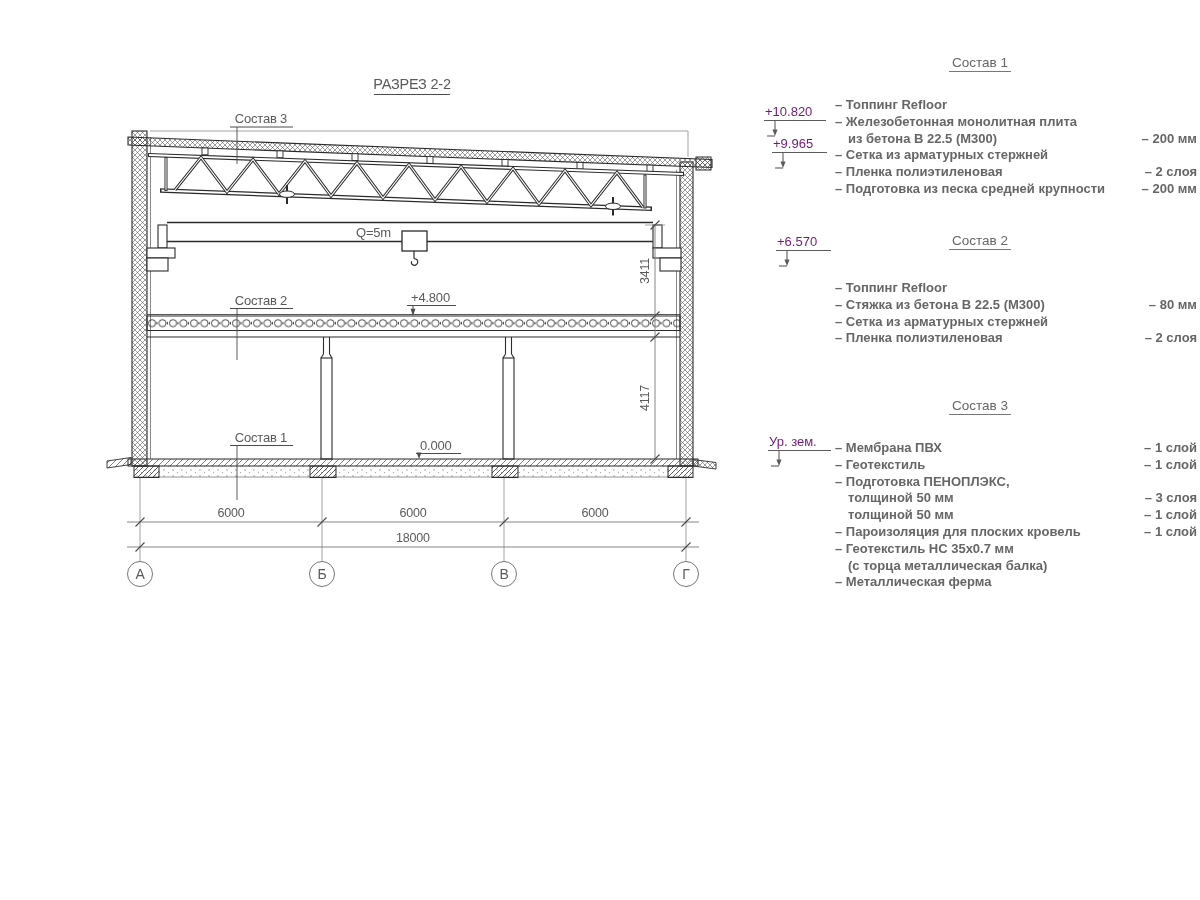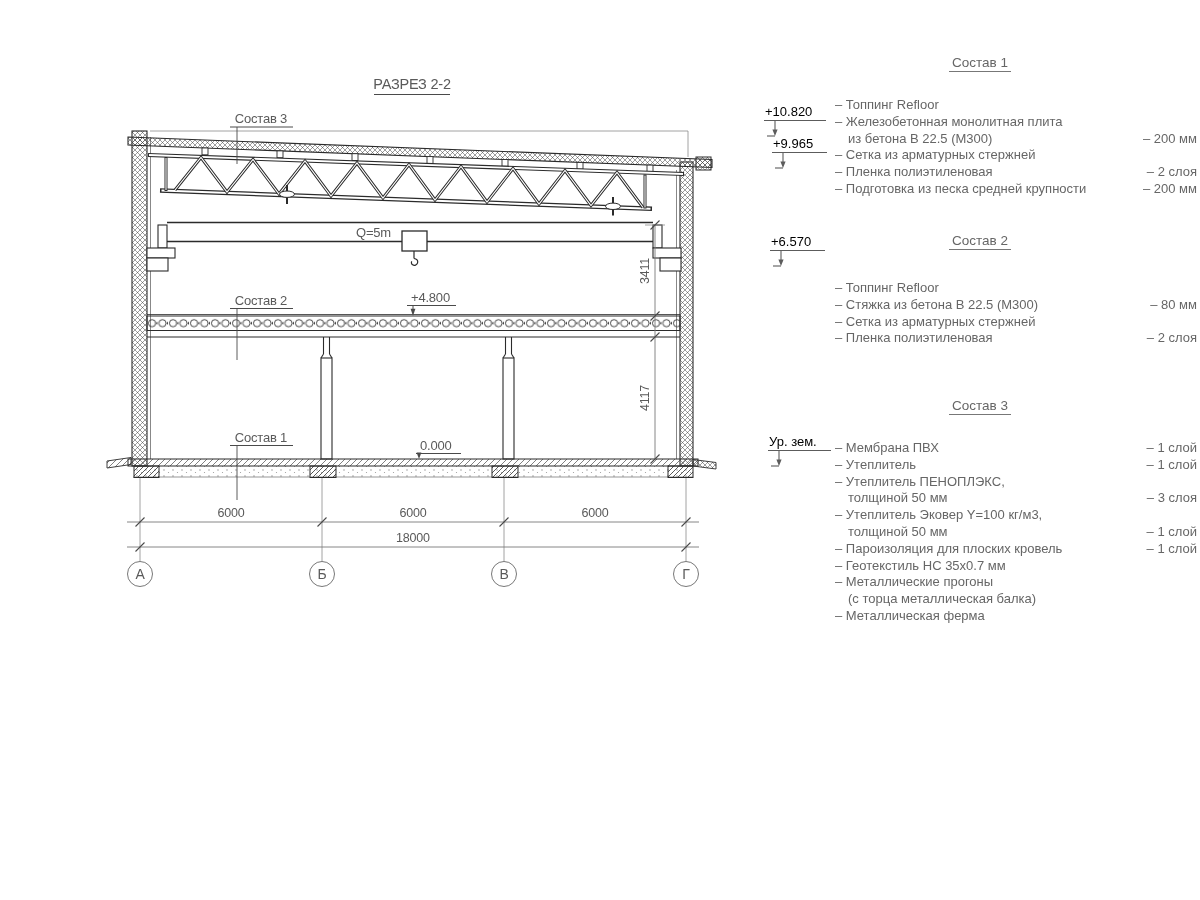--- a/index.html
+++ b/index.html
@@ -6,25 +6,25 @@
   #stage{position:relative;width:1200px;height:900px;background:#fff;overflow:hidden;
          font-family:"Liberation Sans", sans-serif;}
   #drawing-svg{position:absolute;left:0;top:0;}
   svg text{font-family:"Liberation Sans", sans-serif;fill:#5a5a5a;letter-spacing:-0.2px;}
 
   
   #legend{position:absolute;left:760px;top:0;width:440px;height:900px;color:#666;}
   .sec-title{position:absolute;left:0;width:440px;text-align:center;font-size:13.5px;}
   .sec-title span{border-bottom:1px solid #777;padding:0 3px 1px 3px;}
   .items{position:absolute;left:75px;width:362px;font-size:13px;line-height:16.8px;}
-  .row{display:flex;white-space:nowrap;}
+  .row{display:flex;white-space:nowrap;font-weight:bold;}
   .row .t{flex:0 0 auto;}
   .row.ind .t{padding-left:13px;}
   .row .v{margin-left:auto;text-align:left;}
-  .elev{position:absolute;font-size:13px;color:#000000;}
+  .elev{position:absolute;font-size:13px;color:#701a75;}
   .elev .lbl{border-bottom:1.2px solid #5c5c5c;padding:0 14px 1px 1px;display:inline-block;}
   .elev svg{display:block;margin-top:0;}
 </style>
 </head>
 <body>
 
 <div id="stage">
 
 <svg id="drawing-svg" width="1200" height="900" viewBox="0 0 1200 900">
   <defs>
@@ -287,49 +287,41 @@
 
   <div class="sec-title" style="top:398px">
     <span>Состав 3</span>
   </div>
   <div class="items" style="top:440px">
     <div class="row">
           <span class="t">– Мембрана ПВХ</span>
           <span class="v">– 1 слой</span>
         </div>
     <div class="row">
-          <span class="t">– Утеплитель</span>
+          <span class="t">– Геотекстиль</span>
           <span class="v">– 1 слой</span>
         </div>
     <div class="row">
-          <span class="t">– Утеплитель ПЕНОПЛЭКС,</span>
+          <span class="t">– Подготовка ПЕНОПЛЭКС,</span>
           <span class="v"></span>
         </div>
     <div class="row ind">
           <span class="t">толщиной 50 мм</span>
           <span class="v">– 3 слоя</span>
         </div>
-    <div class="row">
-          <span class="t">– Утеплитель Эковер Y=100 кг/м3,</span>
-          <span class="v"></span>
-        </div>
     <div class="row ind">
           <span class="t">толщиной 50 мм</span>
           <span class="v">– 1 слой</span>
         </div>
     <div class="row">
           <span class="t">– Пароизоляция для плоских кровель</span>
           <span class="v">– 1 слой</span>
         </div>
     <div class="row">
           <span class="t">– Геотекстиль НС 35х0.7 мм</span>
-          <span class="v"></span>
-        </div>
-    <div class="row">
-          <span class="t">– Металлические прогоны</span>
           <span class="v"></span>
         </div>
     <div class="row ind">
           <span class="t">(с торца металлическая балка)</span>
           <span class="v"></span>
         </div>
     <div class="row">
           <span class="t">– Металлическая ферма</span>
           <span class="v"></span>
         </div>
@@ -344,21 +336,21 @@
     </svg>
   </div>
   <div class="elev" style="left:12px;top:136px">
     <span class="lbl">+9.965</span>
     <svg width="18" height="17" style="margin-left:2px">
       <line x1="9" y1="0" x2="9" y2="9" stroke="#5c5c5c" stroke-width="1.1"></line>
       <polygon points="9,15 6.4,8.5 11.6,8.5" fill="#5c5c5c"></polygon>
       <line x1="1" y1="15" x2="9" y2="15" stroke="#5c5c5c" stroke-width="1.1"></line>
     </svg>
   </div>
-  <div class="elev" style="left:10px;top:234px">
+  <div class="elev" style="left:16px;top:234px">
     <span class="lbl">+6.570</span>
     <svg width="18" height="17" style="margin-left:2px">
       <line x1="9" y1="0" x2="9" y2="9" stroke="#5c5c5c" stroke-width="1.1"></line>
       <polygon points="9,15 6.4,8.5 11.6,8.5" fill="#5c5c5c"></polygon>
       <line x1="1" y1="15" x2="9" y2="15" stroke="#5c5c5c" stroke-width="1.1"></line>
     </svg>
   </div>
   <div class="elev" style="left:8px;top:434px">
     <span class="lbl">Ур. зем.</span>
     <svg width="18" height="17" style="margin-left:2px">

